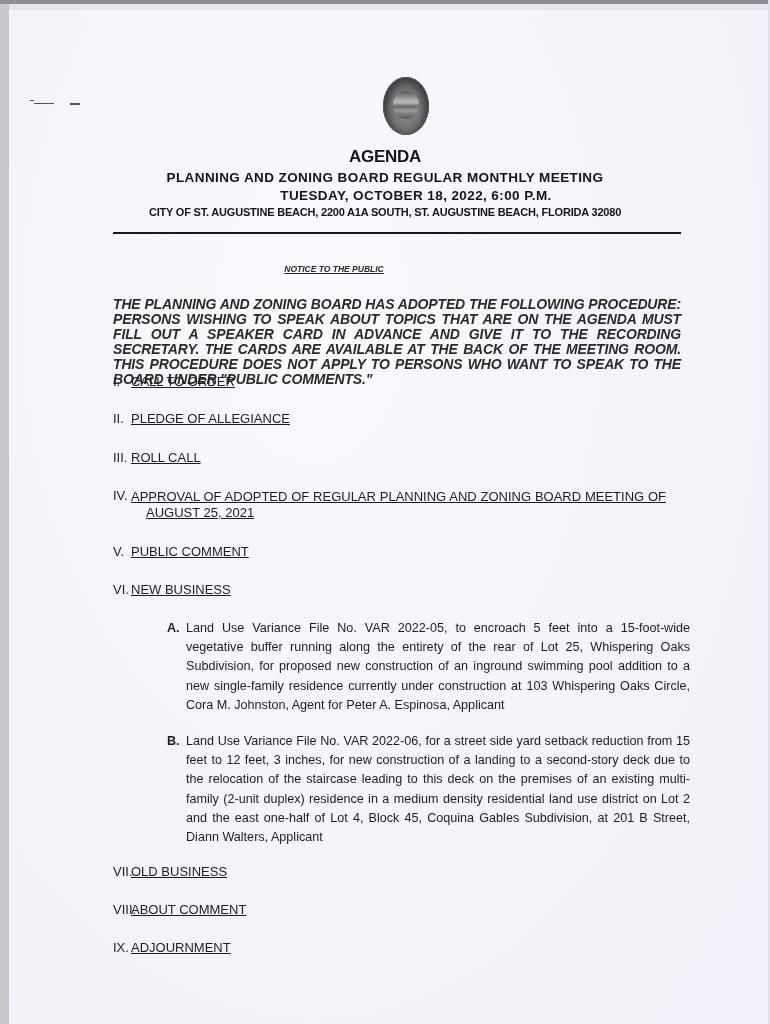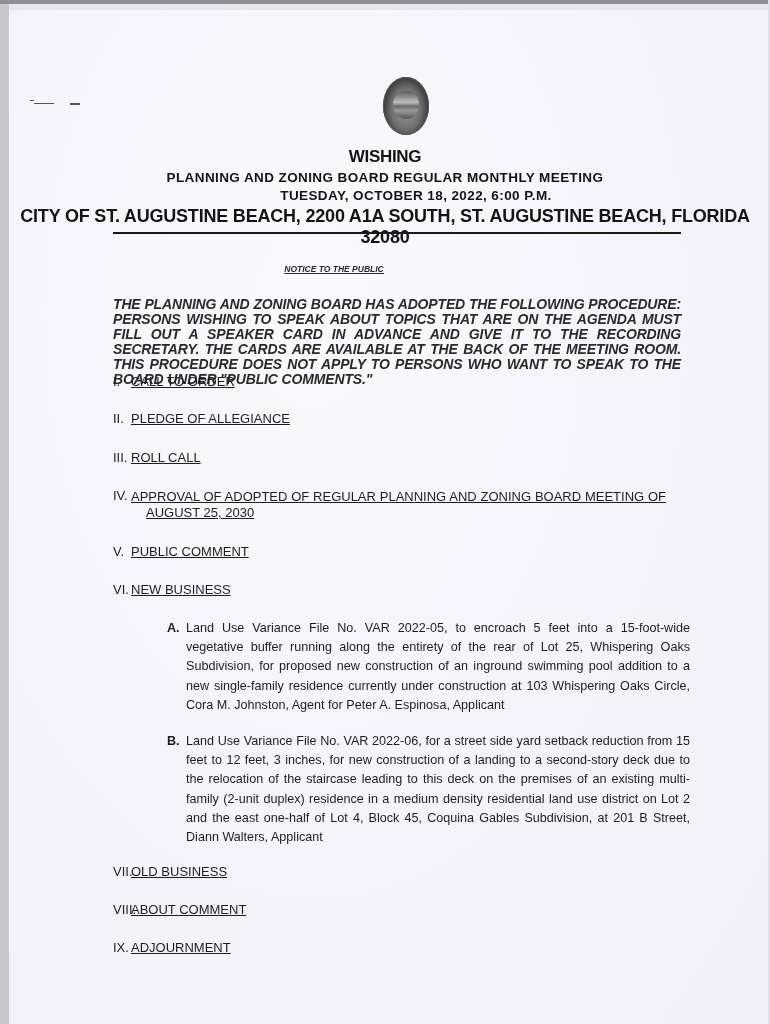--- a/index.html
+++ b/index.html
@@ -21,21 +21,21 @@
   .seal { position:absolute; left:383px; top:77px; width:46px; height:58px; border-radius:50%;
     background: radial-gradient(ellipse at 50% 55%, #9a9a9a 0%, #707070 45%, #3b3b3b 70%, #2a2a2a 78%, #d9d9d9 82%, #333 90%);
     box-shadow:0 0 0 1px #555 inset; }
   .seal-inner { position:absolute; left:10px; top:14px; width:26px; height:28px; border-radius:50%;
     background: linear-gradient(180deg, #5a5a5a 0%, #bdbdbd 40%, #6b6b6b 55%, #999 70%, #555 100%); }
 
   .title { position:absolute; left:0; width:770px; text-align:center; font-weight:bold; color:#141418; }
   .agenda-title { top:147px; font-size:17px; letter-spacing:-0.3px; }
   .hdr1 { top:170px; font-size:13.5px; letter-spacing:0.4px; }
   .hdr2 { top:188px; font-size:13.5px; letter-spacing:0.4px;margin-left:31px; }
-  .hdr3 { top:206px; font-size:18px; letter-spacing:-0.2px; }
+  .hdr3 { top:206px; font-size:11px; letter-spacing:-0.2px; }
 
   .rule { position:absolute; left:113px; top:232px; width:568px; height:2px; background:#1a1a1a; }
 
   .notice-title { position:absolute; left:0; width:668px; top:264px; text-align:center;
     font-size:8.5px; font-style:italic; font-weight:bold; text-decoration:underline; color:#2a2a2a; }
   .notice-body { position:absolute; left:113px; top:297px; width:568px;
     font-size:14px; font-style:italic; font-weight:bold; line-height:15px; color:#2a2a2a;
     text-align:justify; letter-spacing:-0.15px; }
 
   .item { position:absolute; left:113px; font-size:13px; color:#1c1c22; }
@@ -60,21 +60,21 @@
 <div class="stray-mark">
   <span style="left:0;top:0;width:4px;"></span>
   <span style="left:4px;top:3px;width:20px;"></span>
   <span style="left:40px;top:3px;width:10px;height:2px;"></span>
 </div>
 
 <div class="seal">
   <div class="seal-inner"></div>
 </div>
 
-<div class="title agenda-title">WISHING</div>
+<div class="title agenda-title">AGENDA</div>
 <div class="title hdr1">PLANNING AND ZONING BOARD REGULAR MONTHLY MEETING</div>
 <div class="title hdr2">TUESDAY, OCTOBER 18, 2022, 6:00 P.M.</div>
 <div class="title hdr3">CITY OF ST. AUGUSTINE BEACH, 2200 A1A SOUTH, ST. AUGUSTINE BEACH, FLORIDA 32080</div>
 
 <div class="rule"></div>
 
 <div class="notice-title">NOTICE TO THE PUBLIC</div>
 <div class="notice-body">THE PLANNING AND ZONING BOARD HAS ADOPTED THE FOLLOWING PROCEDURE: PERSONS WISHING TO SPEAK ABOUT TOPICS THAT ARE ON THE AGENDA MUST FILL OUT A SPEAKER CARD IN ADVANCE AND GIVE IT TO THE RECORDING SECRETARY. THE CARDS ARE AVAILABLE AT THE BACK OF THE MEETING ROOM. THIS PROCEDURE DOES NOT APPLY TO PERSONS WHO WANT TO SPEAK TO THE BOARD UNDER "PUBLIC COMMENTS."</div>
 
 <div class="item" style="top:374px;">
@@ -85,21 +85,21 @@
   <span class="num">II.</span>
   <span class="lbl">PLEDGE OF ALLEGIANCE</span>
 </div>
 <div class="item" style="top:450px;">
   <span class="num">III.</span>
   <span class="lbl">ROLL CALL</span>
 </div>
 <div class="item item-iv" style="top:488px;">
   <span class="num">IV.</span>
   <span class="lbl">APPROVAL OF ADOPTED OF REGULAR PLANNING AND ZONING BOARD MEETING OF</span>
-  <span class="lbl2">AUGUST 25, 2030</span>
+  <span class="lbl2">AUGUST 25, 2021</span>
 </div>
 <div class="item" style="top:544px;">
   <span class="num">V.</span>
   <span class="lbl">PUBLIC COMMENT</span>
 </div>
 <div class="item" style="top:582px;">
   <span class="num">VI.</span>
   <span class="lbl">NEW BUSINESS</span>
 </div>
 

